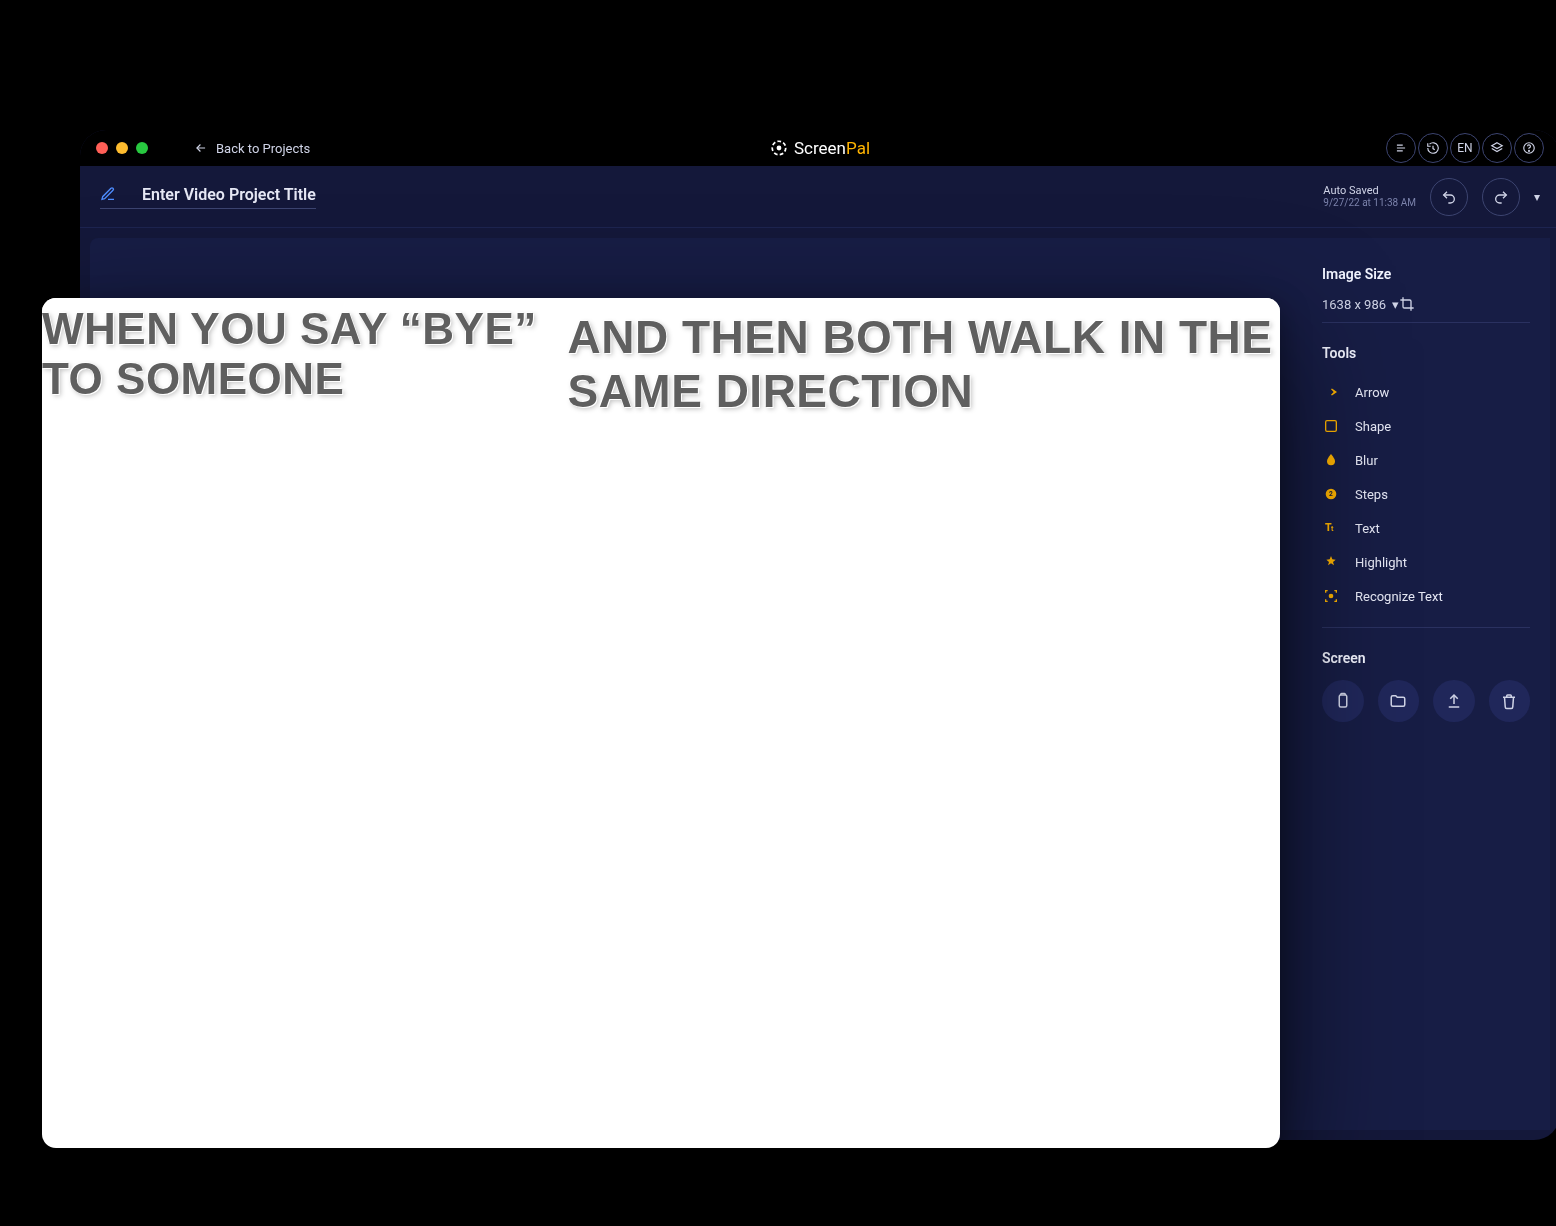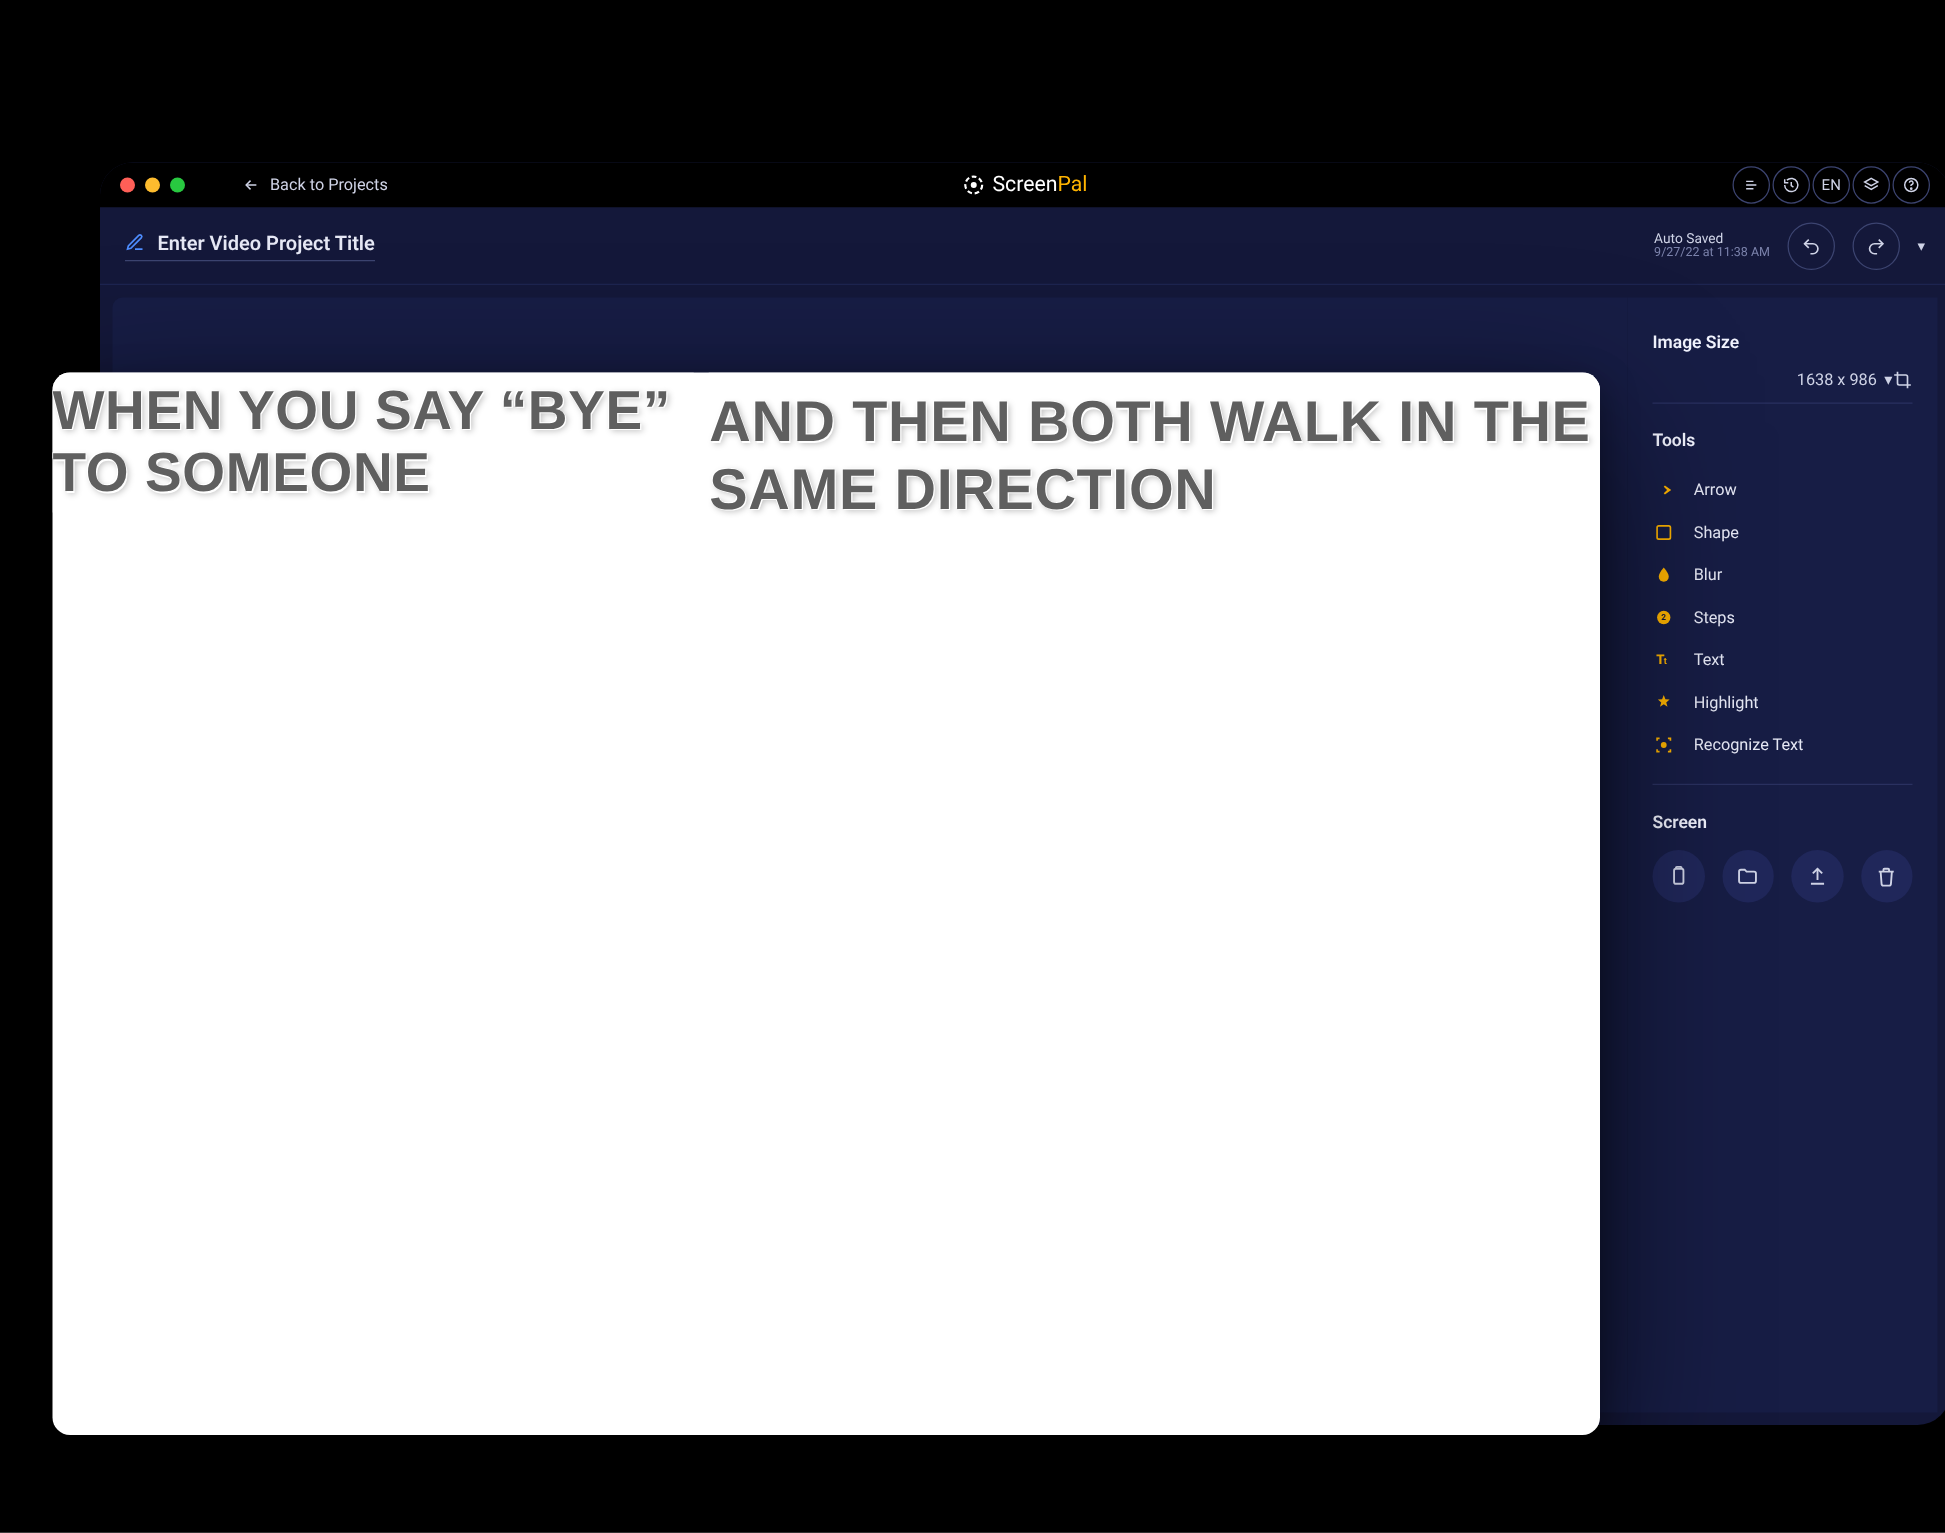--- a/index.html
+++ b/index.html
@@ -40,21 +40,21 @@
   
   .project-bar {
     height: 62px;
     background: #14183a;
     display: flex;
     align-items: center;
     padding: 0 20px;
     color: #cfd3e6;
     border-bottom: 1px solid #1d2450;
   }
-  .title-input { display: flex; align-items: center; gap: 10px; font-size: 16px; font-weight: 600; color: #e6e8f5; border-bottom: 1px solid #3c4470; padding-bottom: 4px; }
+  .title-input { display: flex; align-items: center; gap: 26px; font-size: 16px; font-weight: 600; color: #e6e8f5; border-bottom: 1px solid #3c4470; padding-bottom: 4px; }
   .project-bar .right { margin-left: auto; display: flex; align-items: center; gap: 14px; }
   .autosave { font-size: 11px; color: #cfd3e6; line-height: 1.2; }
   .autosave .sub { color: #7b82ab; font-size: 10px; }
   .histbtn { width: 38px; height: 38px; border: 1px solid #3c4470; border-radius: 50%; display:flex;align-items:center;justify-content:center;color:#cfd3e6; cursor:pointer; }
   .caret { color:#cfd3e6; font-size:12px; cursor:pointer; }
 
   
   .body { display: flex; height: calc(100% - 36px - 62px); }
   .canvas-area {
     flex: 1;
@@ -64,21 +64,21 @@
   }
   .side-panel {
     width: 248px;
     background: #171d45;
     margin: 10px 10px 10px 0;
     padding: 28px 20px;
     color: #e6e8f5;
     font-size: 14px;
   }
   .side-panel h4 { font-size: 14px; font-weight: 600; margin-bottom: 14px; color: #f2f4ff; }
-  .size-row { display:flex; align-items:center; justify-content:flex-end; color:#cfd3e6; font-size:13px; border-bottom:1px solid #2a3160; padding-bottom:10px; margin-bottom:22px; }
+  .size-row { display:flex; align-items:center; justify-content:flex-start; color:#cfd3e6; font-size:13px; border-bottom:1px solid #2a3160; padding-bottom:10px; margin-bottom:22px; }
   .size-row .val { display:flex; align-items:center; gap:6px; }
   .tool-item { display:flex; align-items:center; gap:15px; padding:8px 0; cursor:pointer; font-size:13px; color:#e6e8f5; }
   .tool-item .ticon { width:18px; height:18px; display:flex;align-items:center;justify-content:center; color:#ffb400; }
   .divider { border-bottom:1px solid #2a3160; margin:14px 0 22px; }
   .opt-row { display:flex; gap:14px; margin-top:4px; }
   .opt-btn { width:42px; height:42px; background:#20275a; border-radius:50%; display:flex;align-items:center;justify-content:center; color:#cfd3e6; cursor:pointer; }
 
   
   .meme-card {
     position: absolute;

